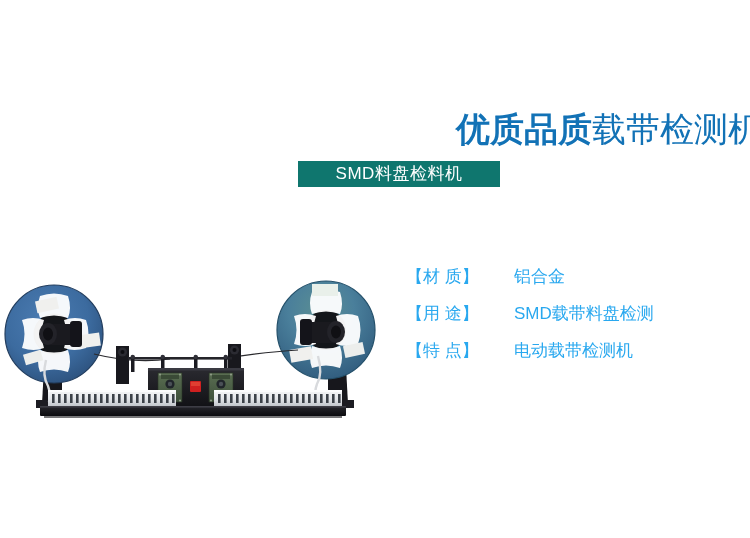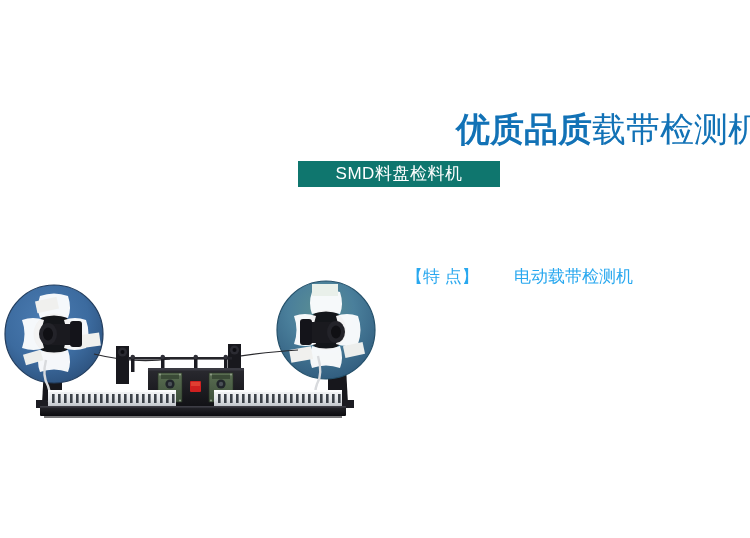--- a/index.html
+++ b/index.html
@@ -92,22 +92,28 @@
   <span class="accent">优质品质</span><span class="rest">载带检测机</span>
 </div>
 
 <div class="subtitle-bar">
   <span>SMD料盘检料机</span>
 </div>
 
 <div class="spec-list">
 
 
-
-
+  <div class="spec-row">
+    <span class="spec-key">【材      质】</span><span class="spec-val">铝合金</span>
+  </div>
+
+
+  <div class="spec-row">
+    <span class="spec-key">【用      途】</span><span class="spec-val">SMD载带料盘检测</span>
+  </div>
 
   <div class="spec-row">
     <span class="spec-key">【特      点】</span><span class="spec-val">电动载带检测机</span>
   </div>
 
 </div>
 
 <div class="photo">
 <svg width="390" height="160" viewBox="0 0 390 160" xmlns="http://www.w3.org/2000/svg">
   <defs>

